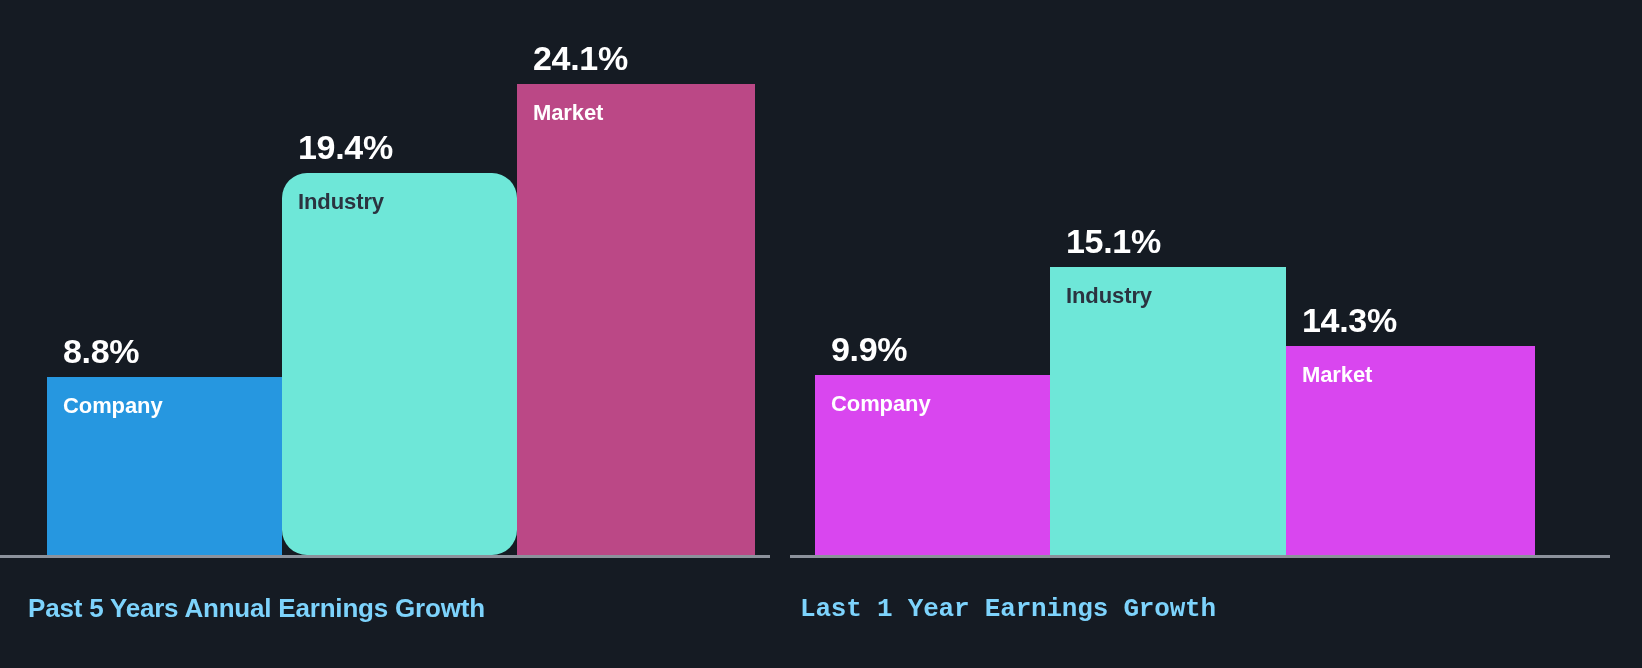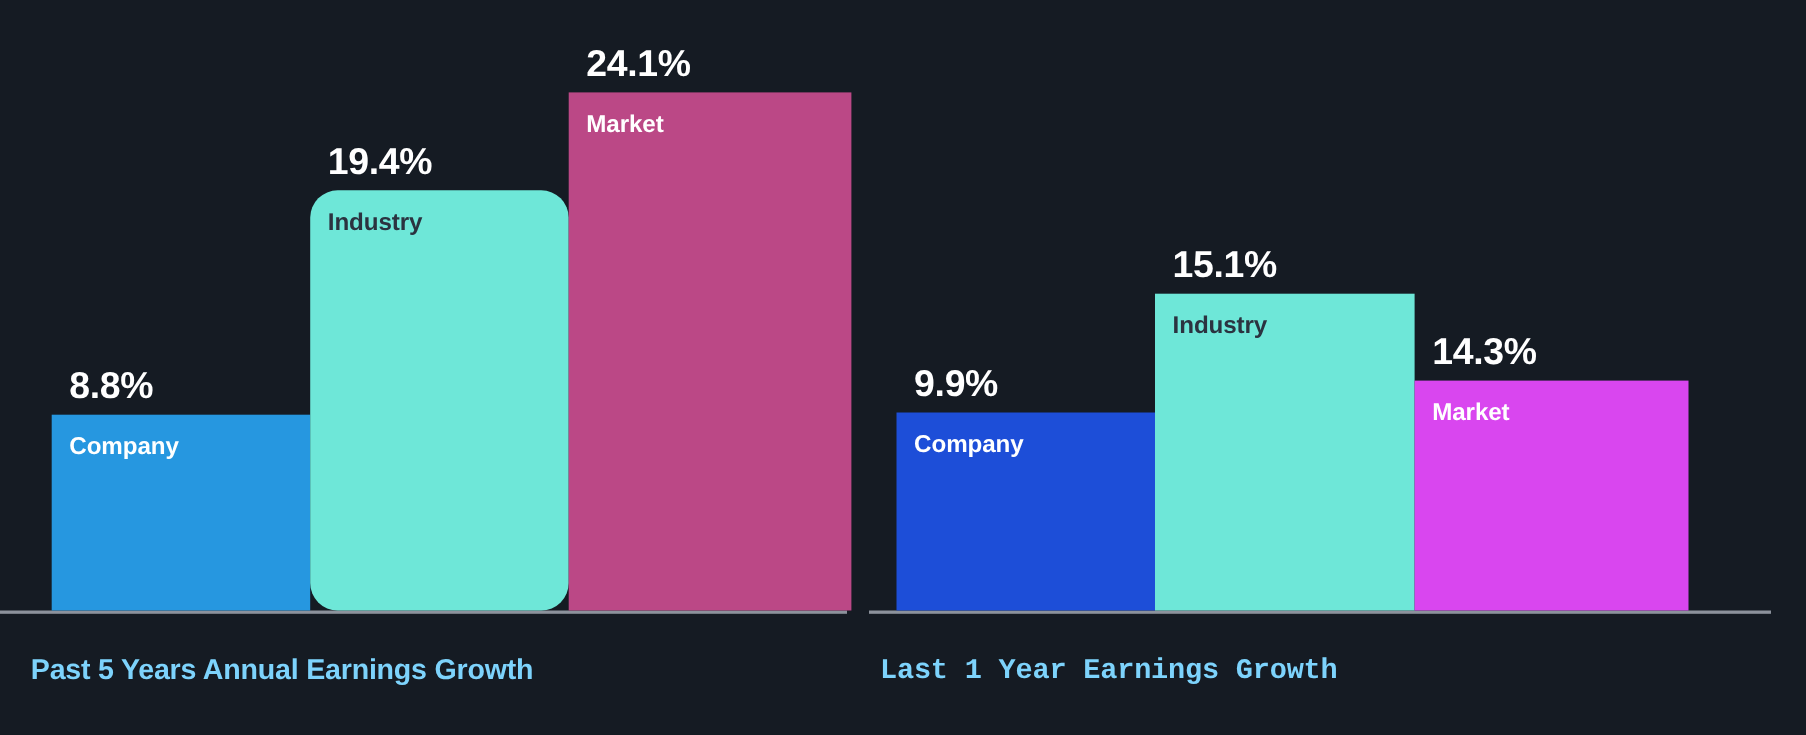--- a/index.html
+++ b/index.html
@@ -123,41 +123,41 @@
           </div>
         </div>
 
         <div class="bar-wrap" style="width:235px;">
           <div class="bar" style="background:#6ee7d8; height:382px;border-radius:25px;">
             <span class="bar-value">19.4%</span>
             <span class="bar-label label-dark">Industry</span>
           </div>
         </div>
 
-        <div class="bar-wrap" style="width:257px;">
+        <div class="bar-wrap" style="width:238px;">
           <div class="bar" style="background:#bb4886; height:471px;">
             <span class="bar-value">24.1%</span>
             <span class="bar-label label-light">Market</span>
           </div>
         </div>
 
       </div>
     </div>
 
     <div class="chart-title">Past 5 Years Annual Earnings Growth</div>
   </div>
 
   <div class="panel panel-right">
     <div class="plot">
       <div class="axis-line" style="width:820px;"></div>
 
       <div class="bar-group" style="left:25px;">
 
         <div class="bar-wrap" style="width:235px;">
-          <div class="bar" style="background:#1d4ed8; height:180px;">
+          <div class="bar" style="background:#d946ef; height:180px;">
             <span class="bar-value">9.9%</span>
             <span class="bar-label label-light">Company</span>
           </div>
         </div>
 
         <div class="bar-wrap" style="width:236px;margin-top:11px;">
           <div class="bar" style="background:#6ee7d8; height:288px;">
             <span class="bar-value">15.1%</span>
             <span class="bar-label label-dark">Industry</span>
           </div>

